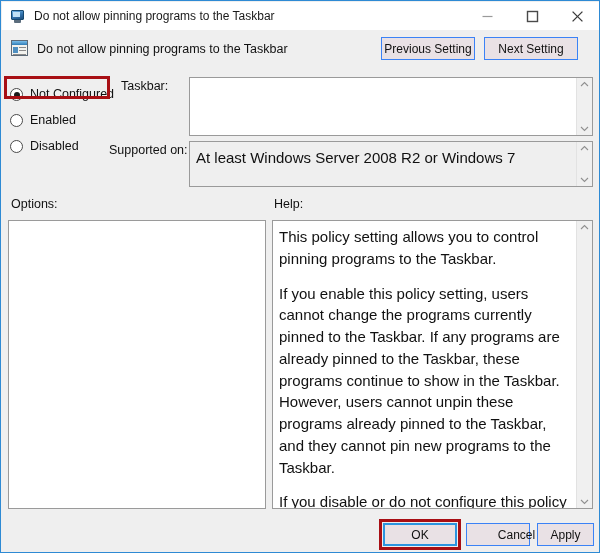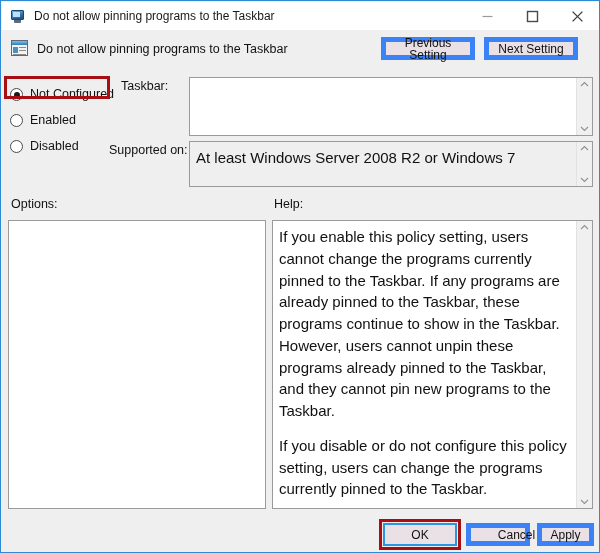--- a/index.html
+++ b/index.html
@@ -122,21 +122,21 @@
     font-size: 12.5px;
     color: #111111;
     white-space: nowrap;
   }
   .header-spacer { flex: 1 1 auto; }
   .btn {
     font-family: "Liberation Sans", sans-serif;
     font-size: 12px;
     color: #111;
     background: #e9e1e5;
-    border: 5px solid #3b82f6;
+    border: 1px solid #3b82f6;
     box-sizing: border-box;
     text-align: center;
     line-height: 1;
     display: flex;
     align-items: center;
     justify-content: center;
     cursor: default;
     padding: 0;
   }
   .btn-prev { width: 94px; height: 23px; margin-right: 9px; }
@@ -355,20 +355,21 @@
   </div>
 
   <div class="lbl lbl-options">Options:</div>
   <div class="field field-white options-box">
     <div class="field-text"></div>
   </div>
 
   <div class="lbl lbl-help">Help:</div>
   <div class="field field-white help-box">
     <div class="field-text">
+      <p class="help-para">This policy setting allows you to control pinning programs to the Taskbar.</p>
       <p class="help-para">If you enable this policy setting, users cannot change the programs currently pinned to the Taskbar. If any programs are already pinned to the Taskbar, these programs continue to show in the Taskbar. However, users cannot unpin these programs already pinned to the Taskbar, and they cannot pin new programs to the Taskbar.</p>
       <p class="help-para">If you disable or do not configure this policy setting, users can change the programs currently pinned to the Taskbar.</p>
     </div>
     <div class="scroll">
       <span class="scroll-arrow">
         <svg width="9" height="6" viewBox="0 0 9 6">
             <polyline points="1,5 4.5,1.5 8,5" fill="none" stroke="#909090" stroke-width="1.1"></polyline>
           </svg>
       </span>
       <span class="scroll-arrow">

